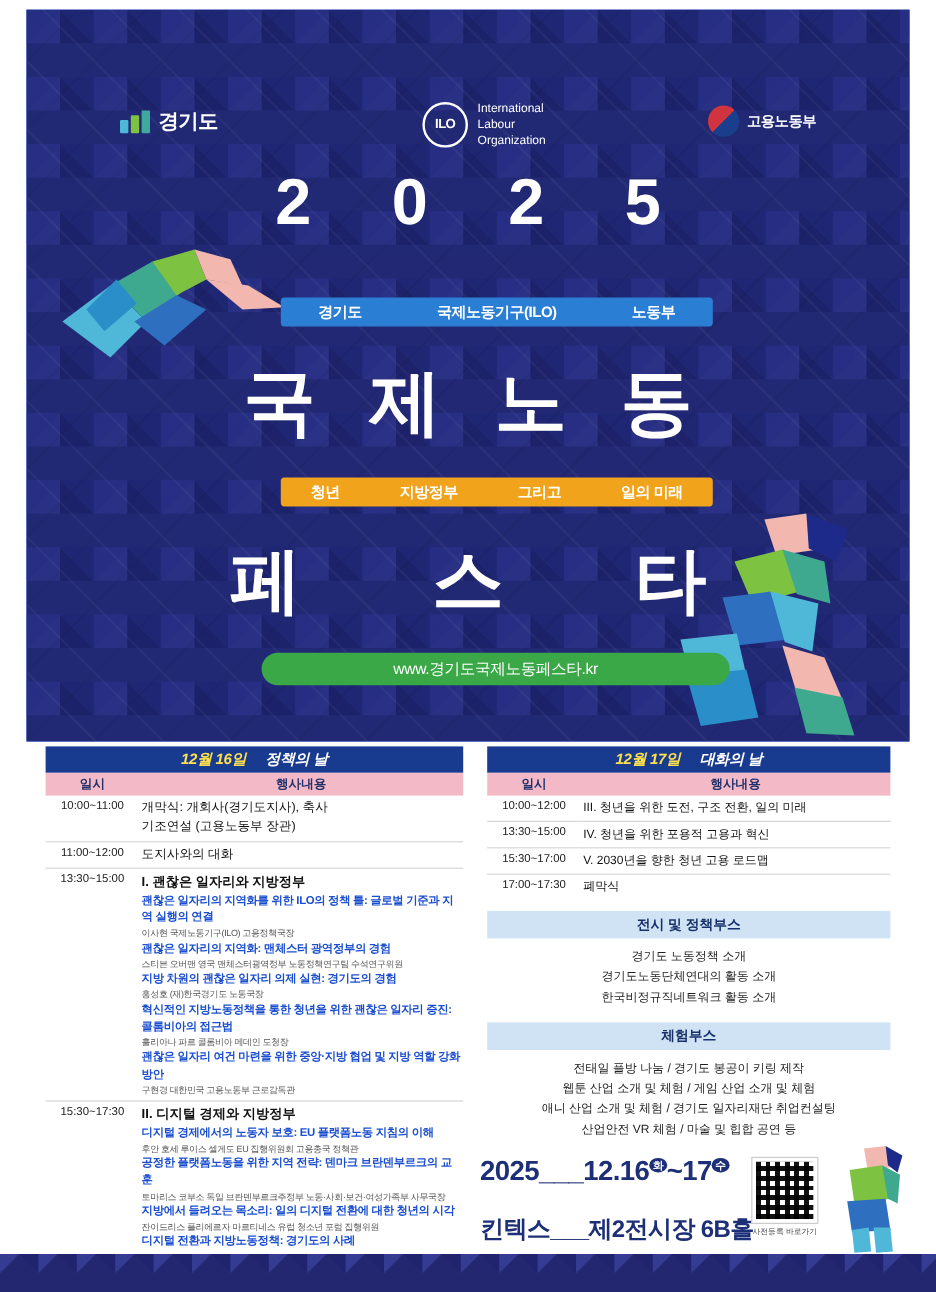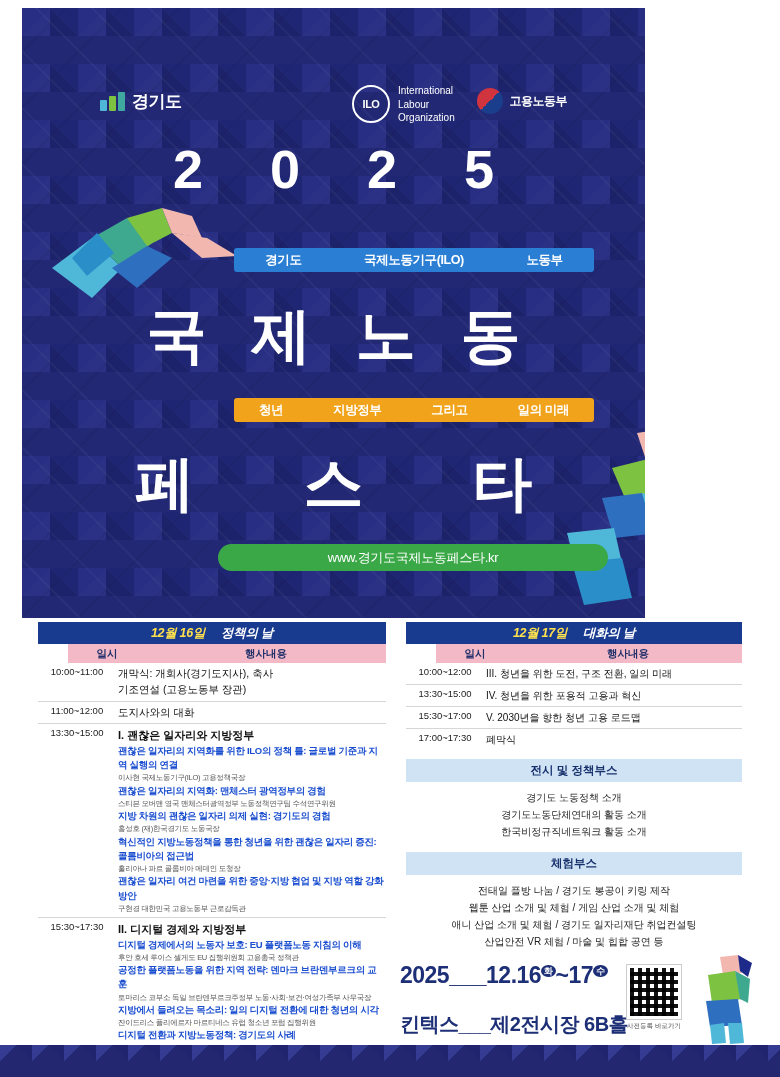--- a/index.html
+++ b/index.html
@@ -14,21 +14,21 @@
   .poster {
     position: relative;
     width: 780px; height: 1077px;
     background: #ffffff;
   }
 
   
   .hero {
     position: absolute;
     left: 22px; top: 8px;
-    width: 623px; height: 610px;
+    width: 736px; height: 610px;
     background: #1d4ed8;
     overflow: hidden;
   }
   .hero-bg {
     position:absolute; inset:0;
     background:
       linear-gradient(135deg, rgba(45,50,140,.55) 25%, transparent 25%) 0 0/56px 56px,
       linear-gradient(225deg, rgba(30,34,110,.65) 25%, transparent 25%) 0 0/56px 56px,
       linear-gradient(315deg, rgba(60,65,160,.35) 25%, transparent 25%) 28px 28px/56px 56px,
       linear-gradient(45deg,  rgba(25,28,95,.6) 25%, transparent 25%) 28px 28px/56px 56px,
@@ -121,21 +121,21 @@
   .colR { left:384px; width:336px; }
 
   .daybar {
     height:22px; background:#183a8f; color:#fff;
     display:flex; align-items:center; justify-content:center; gap:16px;
     font-size:12.5px; font-weight:bold; letter-spacing:-0.3px;font-style:italic;
   }
   .daybar .date { color:#ffe04d; }
   .hdrrow {
     display:flex; height:19px; background:#f4b9c6; color:#20306b;
-    font-size:10.5px; font-weight:bold; align-items:center;margin-left:30px;
+    font-size:10.5px; font-weight:bold; align-items:center;
   }
   .hdrrow .c1 { width:78px; text-align:center; }
   .hdrrow .c2 { flex:1; text-align:center; }
 
   table.sch { width:100%; border-collapse:collapse; }
   table.sch td { vertical-align:top; padding:3px 2px; }
   td.time {
     width:78px; text-align:center; font-size:9.5px; color:#222;
     border-bottom:1px solid #d6d6d6; padding-top:8px;
   }

